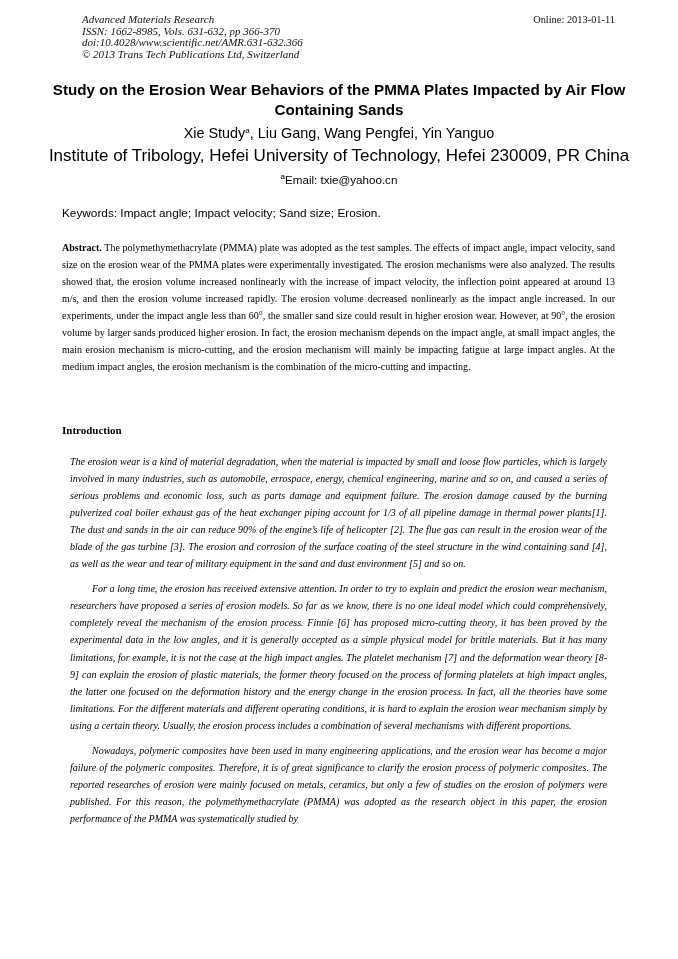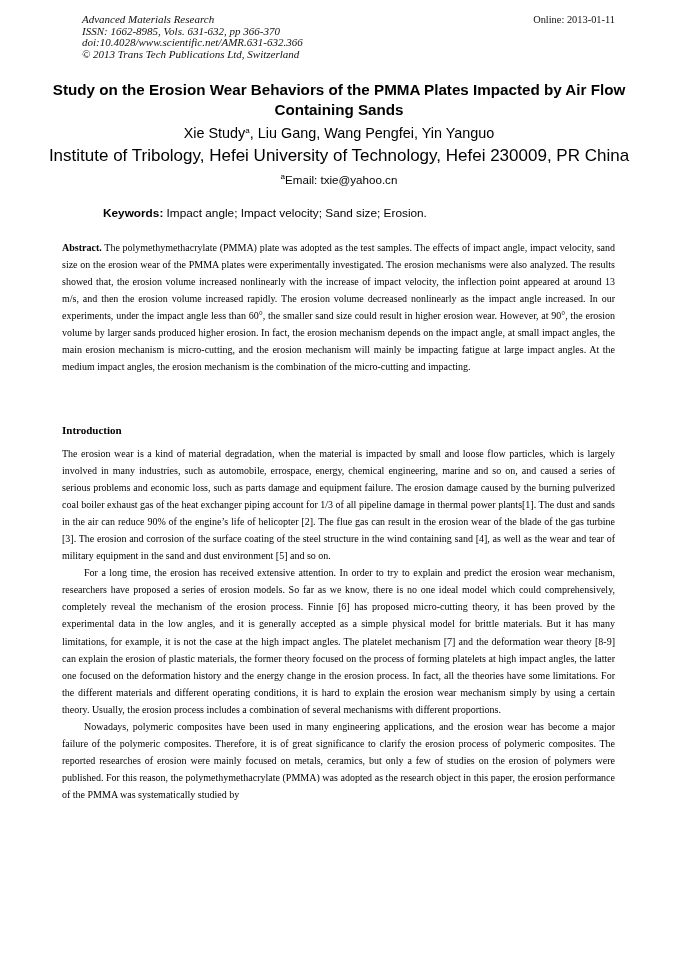--- a/index.html
+++ b/index.html
@@ -6,27 +6,27 @@
   body { width: 678px; height: 959px; position: relative; overflow: hidden; color: #000; }
   .hdr { position: absolute; left: 62px; top: 14px; font-family: "Liberation Serif", serif; font-style: italic; font-size: 11px; line-height: 11.6px; color: #111; margin-left: 20px; }
   .hdr div { white-space: nowrap; }
   .online { position: absolute; right: 63px; top: 14px; font-family: "Liberation Serif", serif; font-size: 10.4px; line-height: 11.6px; color: #111; }
   .title { position: absolute; left: 40px; width: 598px; top: 80px; text-align: center; font-family: "Liberation Sans", sans-serif; font-weight: bold; font-size: 15.2px; line-height: 20px; }
   .authors { position: absolute; left: 40px; width: 598px; top: 122px; text-align: center; font-family: "Liberation Sans", sans-serif; font-size: 14.4px; line-height: 18px; }
   .authors sup, .email sup { font-size: 8px; vertical-align: 5px; }
   .affil { position: absolute; left: 40px; width: 598px; top: 149px; text-align: center; font-family: "Liberation Sans", sans-serif; font-size: 17px; line-height: 14px; }
   .email { position: absolute; left: 40px; width: 598px; top: 170px; text-align: center; font-family: "Liberation Sans", sans-serif; font-size: 11.6px; line-height: 14px; }
   .keywords { position: absolute; left: 62px; top: 206px; font-family: "Liberation Sans", sans-serif; font-size: 11.8px; line-height: 14px; white-space: nowrap; }
-  .keywords b { font-weight: bold; margin-left: 41px; }
+  .keywords b { font-weight: normal; }
   .body { position: absolute; left: 62px; width: 553px; font-family: "Liberation Serif", serif; font-size: 10px; line-height: 17.05px; text-align: justify; }
   .abstract { top: 239px; }
   .abstract b { font-weight: bold; }
   .intro-h { position: absolute; left: 62px; top: 422px; font-family: "Liberation Serif", serif; font-weight: bold; font-size: 11px; line-height: 17px; }
   .intro { top: 445px; }
-  .intro p { margin: 0; }
+  .intro p { margin: 8px; font-style: italic; }
   .intro p.indent { text-indent: 22px; }
 </style>
 </head>
 <body>
 
 <div class="hdr">
   <div>Advanced Materials Research</div>
   <div>ISSN: 1662-8985, Vols. 631-632, pp 366-370</div>
   <div>doi:10.4028/www.scientific.net/AMR.631-632.366</div>
   <div>© 2013 Trans Tech Publications Ltd, Switzerland</div>

